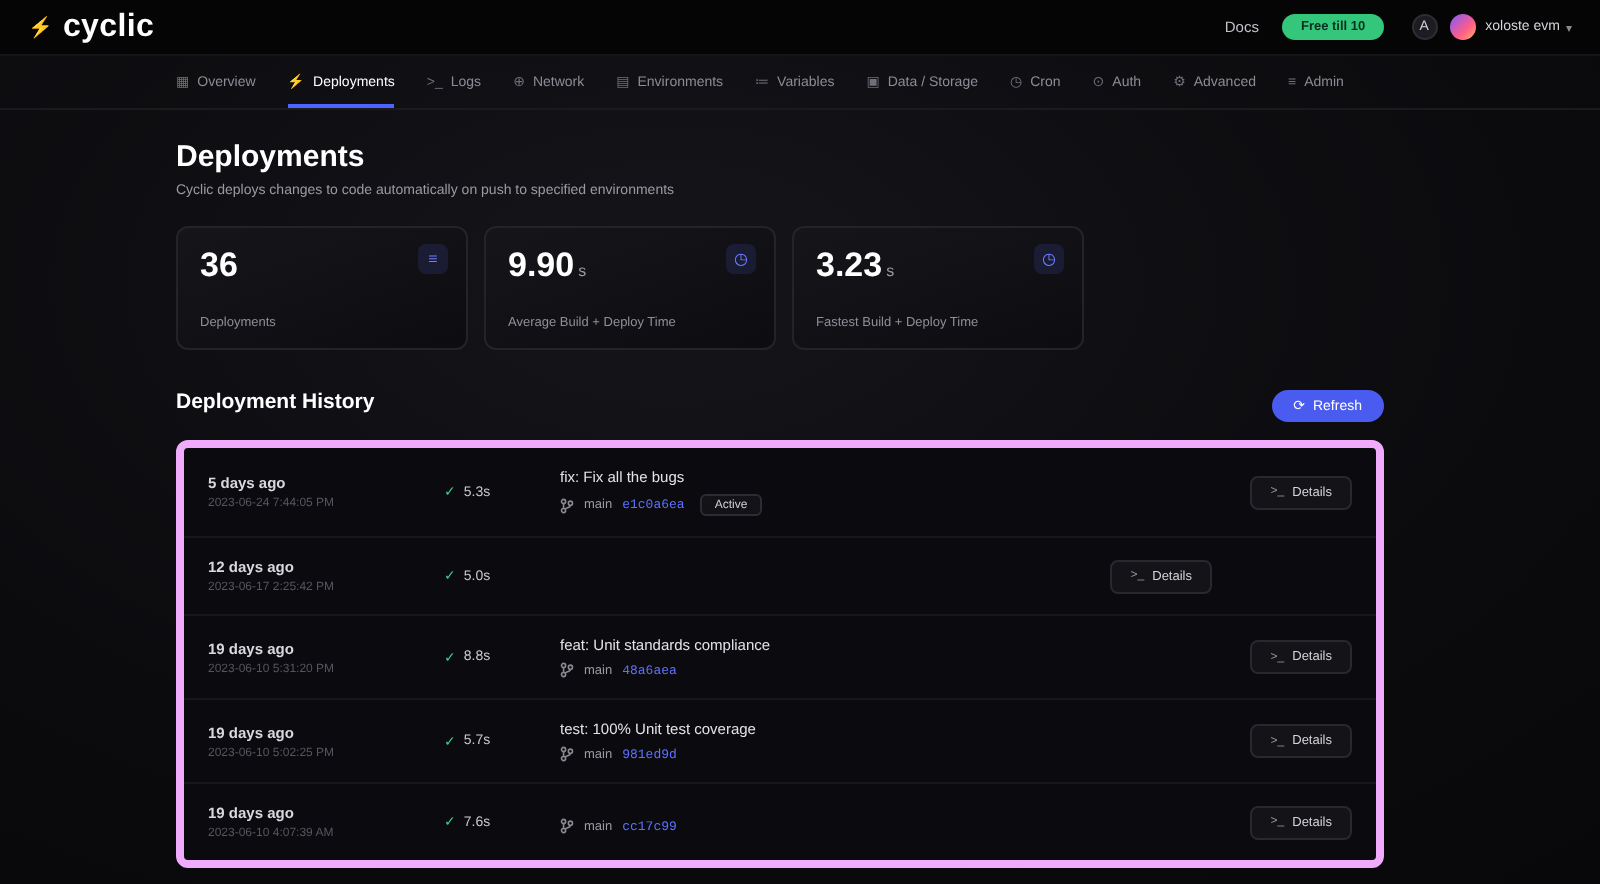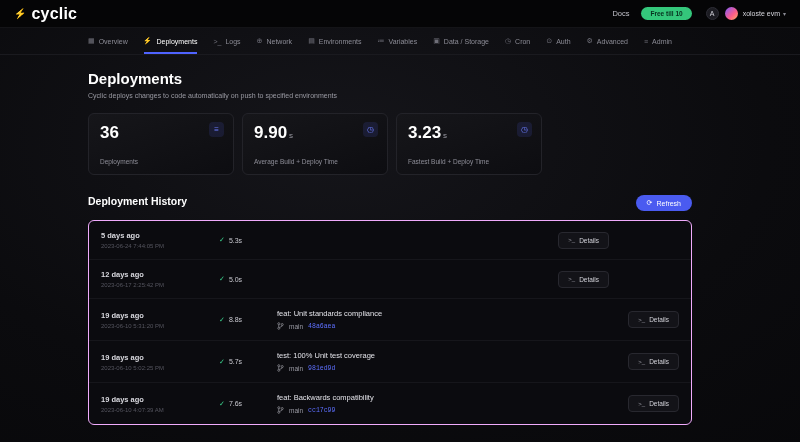--- a/index.html
+++ b/index.html
@@ -37,21 +37,21 @@
   .stat-card { position:relative; width:146px; height:62px; border:1px solid #232329; border-radius:6px; background:linear-gradient(160deg,#16161a 0%, #0d0d11 100%); padding:9px 11px; }
   .stat-value { font-size:17px; font-weight:700; color:#fff; display:inline; }
   .stat-unit { font-size:8px; color:#9a9aa3; margin-left:2px; }
   .stat-icon { position:absolute; top:8px; right:9px; width:15px; height:15px; border-radius:4px; background:rgba(90,110,255,.13); color:#6d7eff; font-size:8px; display:flex; align-items:center; justify-content:center; }
   .stat-label { position:absolute; left:11px; bottom:9px; font-size:6.5px; color:#8e8e98; }
   
   .history-head { display:flex; align-items:flex-start; justify-content:space-between; margin-top:20px; }
   .history-title { font-size:10.5px; font-weight:700; color:#fff; }
   .refresh-btn { display:flex; align-items:center; gap:4px; background:#4a5bf0; border:none; color:#fff; font-size:7px; padding:4px 11px; border-radius:10px; cursor:pointer; font-family:inherit; }
   .refresh-btn .r-icon { font-size:7px; }
-  .history-list { margin-top:9px; background:#0b0b0f; border:1px solid #f0abfc; border-radius:6px; }
+  .history-list { margin-top:9px; background:#0b0b0f; border:4px solid #f0abfc; border-radius:6px; }
   .row { display:grid; grid-template-columns:118px 58px 1fr 70px; align-items:center; padding:10px 12px; border-bottom:1px solid #16161b; }
   .row:last-of-type { border-bottom:none; }
   .t-rel { font-size:7.5px; font-weight:600; color:#d8d8de; }
   .t-abs { font-size:6px; color:#55555f; margin-top:3px; }
   .dur { display:flex; align-items:center; gap:4px; }
   .check { color:#3ad08c; font-size:7px; }
   .dur-val { font-size:7px; color:#c9c9d0; }
   .msg { font-size:7.5px; color:#e2e2e8; }
   .meta { display:flex; align-items:center; gap:5px; margin-top:4px; }
   .branch { font-size:6.5px; color:#9a9aa3; }
@@ -157,20 +157,36 @@
   <section class="history-list">
     <div class="row">
         <div>
           <div class="t-rel">5 days ago</div>
           <div class="t-abs">2023-06-24 7:44:05 PM</div>
         </div>
         <div class="dur">
           <span class="check">✓</span>
           <span class="dur-val">5.3s</span>
         </div>
+        <div>
+          <div class="msg">fix: Fix all the bugs</div>
+          <div class="meta">
+            <svg width="7" height="8" viewBox="0 0 12 14">
+              <g fill="none" stroke="#8a8a92" stroke-width="1.4">
+                <circle cx="3" cy="3" r="1.8"></circle>
+                <circle cx="3" cy="11" r="1.8"></circle>
+                <circle cx="9" cy="4.5" r="1.8"></circle>
+                <path d="M3 4.8 L3 9.2 M9 6.3 C9 8.6 5.5 8.4 4.4 9.8"></path>
+              </g>
+            </svg>
+            <span class="branch">main</span>
+            <span class="hash">e1c0a6ea</span>
+            <span class="active-badge">Active</span>
+          </div>
+        </div>
         <button class="details-btn">
           <span class="d-icon">&gt;_</span>
           <span>Details</span>
         </button>
       </div>
       <div class="row">
         <div>
           <div class="t-rel">12 days ago</div>
           <div class="t-abs">2023-06-17 2:25:42 PM</div>
         </div>
@@ -246,21 +262,20 @@
       <div class="row">
         <div>
           <div class="t-rel">19 days ago</div>
           <div class="t-abs">2023-06-10 4:07:39 AM</div>
         </div>
         <div class="dur">
           <span class="check">✓</span>
           <span class="dur-val">7.6s</span>
         </div>
         <div>
-          <div class="msg">feat: Backwards compatibility</div>
           <div class="meta">
             <svg width="7" height="8" viewBox="0 0 12 14">
               <g fill="none" stroke="#8a8a92" stroke-width="1.4">
                 <circle cx="3" cy="3" r="1.8"></circle>
                 <circle cx="3" cy="11" r="1.8"></circle>
                 <circle cx="9" cy="4.5" r="1.8"></circle>
                 <path d="M3 4.8 L3 9.2 M9 6.3 C9 8.6 5.5 8.4 4.4 9.8"></path>
               </g>
             </svg>
             <span class="branch">main</span>

